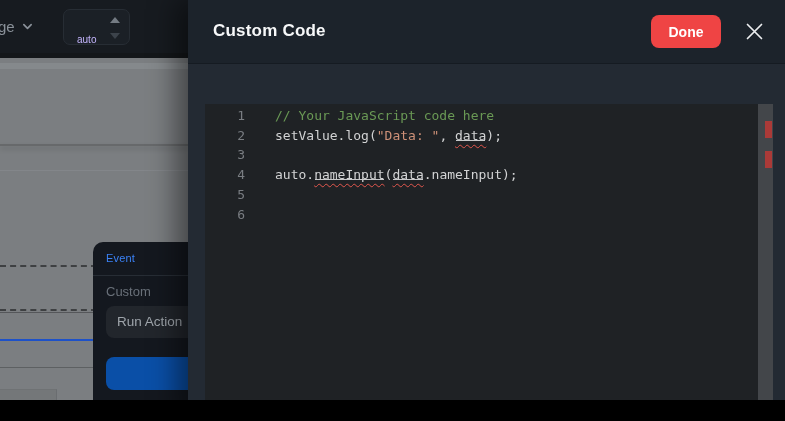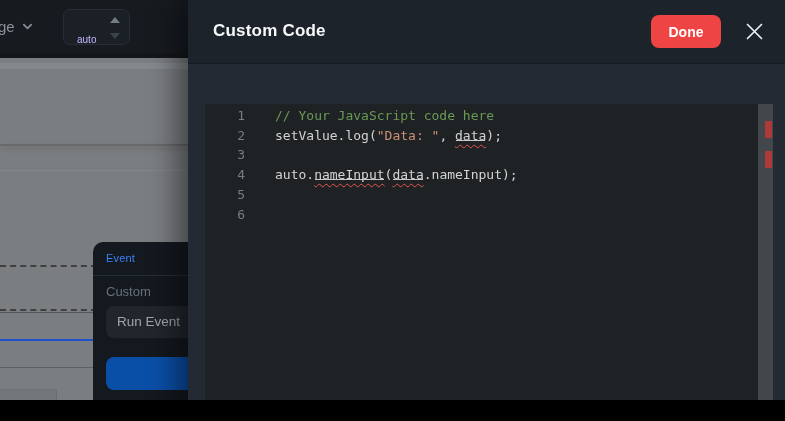--- a/index.html
+++ b/index.html
@@ -89,21 +89,21 @@
       <div class="hline solid-312"></div>
       <div class="hline blue-340"></div>
       <div class="hline gray-367"></div>
       <div class="corner-box"></div>
     </div>
 
     <div class="event-panel">
       <div class="ep-title">Event</div>
       <div class="ep-divider"></div>
       <div class="ep-label">Custom</div>
-      <div class="ep-input">Run Event</div>
+      <div class="ep-input">Run Action</div>
       <button class="ep-button"></button>
     </div>
   </div>
 
   <div class="modal">
     <div class="modal-header">
       <div class="modal-title">Custom Code</div>
       <button class="done-btn">Done</button>
       <svg class="close-x" viewBox="0 0 17 17">
           <path d="M1.5 1.5l14 14M15.5 1.5l-14 14" stroke="#eceef0" stroke-width="1.7" stroke-linecap="round"></path>

